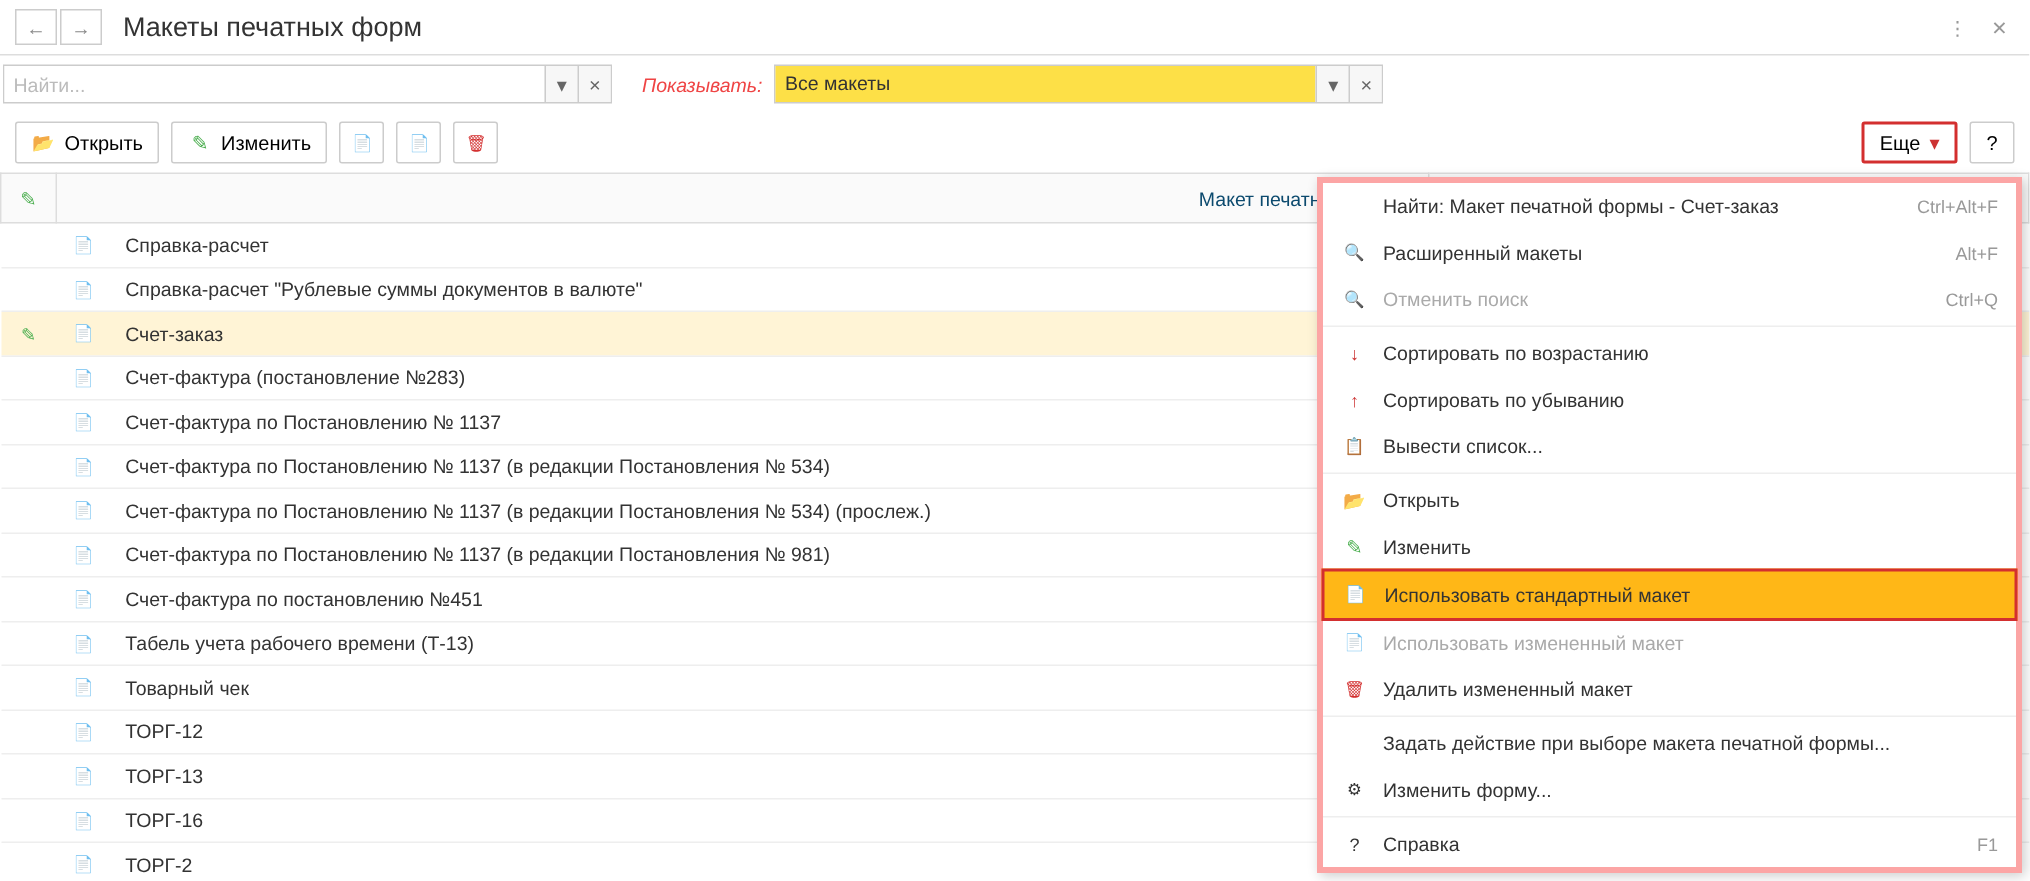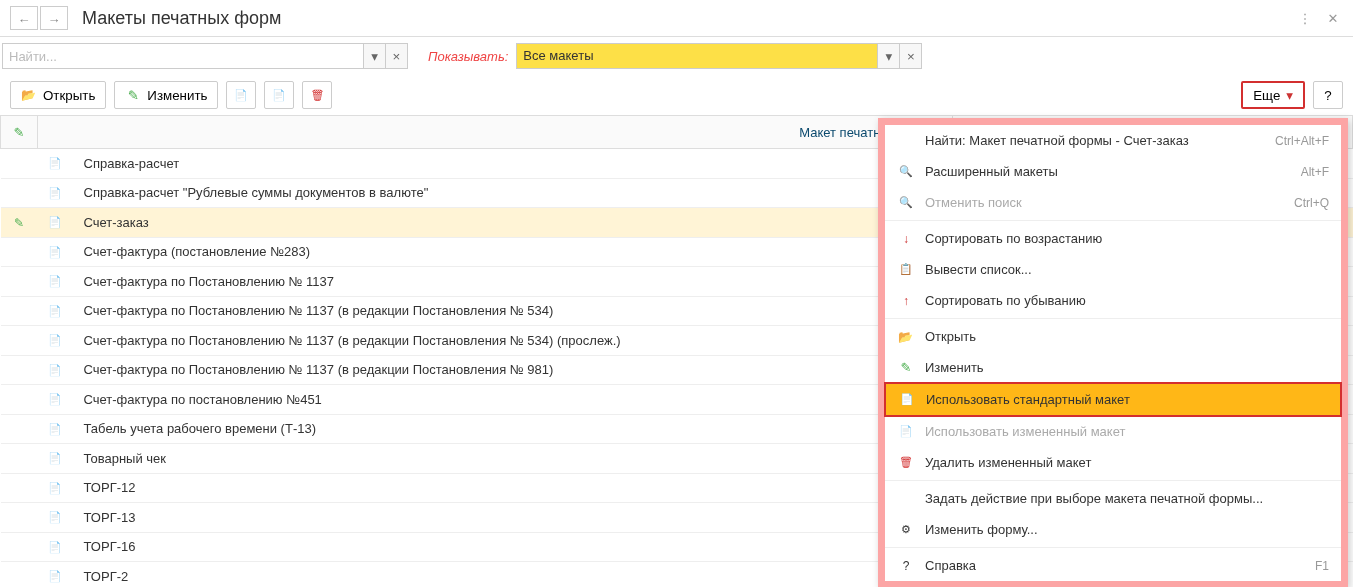--- a/index.html
+++ b/index.html
@@ -35,21 +35,21 @@
 .icon-form::before { content: "⚙"; font-size: 11px; }
 .icon-help::before { content: "?"; font-size: 12px; }
 .table { width: 100%; border-collapse: collapse; }
 .table th { text-align: right; padding: 8px 10px; border: 1px solid #ddd; background: #fafafa; font-weight: normal; color: #0c4a6e; }
 .table th:first-child { width: 32px; }
 .table td { padding: 6px 10px; border-bottom: 1px solid #eee; }
 .table td:first-child { width: 32px; text-align: center; }
 .icon-cell { width: 24px; text-align: center; }
 .row-selected { background: #fff4d6; }
 .row-selected .status-cell::before { content: "✎"; color: #4caf50; font-size: 12px; }
-.context-menu { position: absolute; top: 118px; left: 878px; width: 470px; background: #fff; border: 7px solid #fca5a5; box-shadow: 2px 2px 8px rgba(0,0,0,0.2); z-index: 100; }
+.context-menu { position: absolute; top: 118px; left: 878px; width: 470px; background: #fff; border: 4px solid #fca5a5; box-shadow: 2px 2px 8px rgba(0,0,0,0.2); z-index: 100; }
 .menu-item { display: flex; align-items: center; padding: 8px 12px; cursor: pointer; gap: 10px; }
 .menu-item.disabled { color: #aaa; cursor: default; }
 .menu-item.highlighted { background: #ffb717; border: 2px solid #d32f2f; margin: -1px; }
 .menu-icon { width: 18px; display: flex; align-items: center; justify-content: center; }
 .menu-label { flex: 1; }
 .menu-shortcut { color: #999; font-size: 12px; margin-left: 36px; }
 .menu-sep { height: 1px; background: #eee; margin: 2px 0; }
 .status-cell { width: 24px; }
 </style>
 </head>
@@ -222,26 +222,26 @@
       <span class="menu-icon icon-search"></span>
       <span class="menu-label">Отменить поиск</span>
       <span class="menu-shortcut">Ctrl+Q</span>
     </div>
   <div class="menu-sep"></div>
   <div class="menu-item">
       <span class="menu-icon icon-sort-asc"></span>
       <span class="menu-label">Сортировать по возрастанию</span>
     </div>
   <div class="menu-item">
+      <span class="menu-icon icon-sort-desc"></span>
+      <span class="menu-label">Сортировать по убыванию</span>
+    </div>
+  <div class="menu-item">
       <span class="menu-icon icon-list"></span>
       <span class="menu-label">Вывести список...</span>
-    </div>
-  <div class="menu-item">
-      <span class="menu-icon icon-sort-desc"></span>
-      <span class="menu-label">Сортировать по убыванию</span>
     </div>
   <div class="menu-sep"></div>
   <div class="menu-item">
       <span class="menu-icon icon-open"></span>
       <span class="menu-label">Открыть</span>
     </div>
   <div class="menu-item">
       <span class="menu-icon icon-edit"></span>
       <span class="menu-label">Изменить</span>
     </div>

